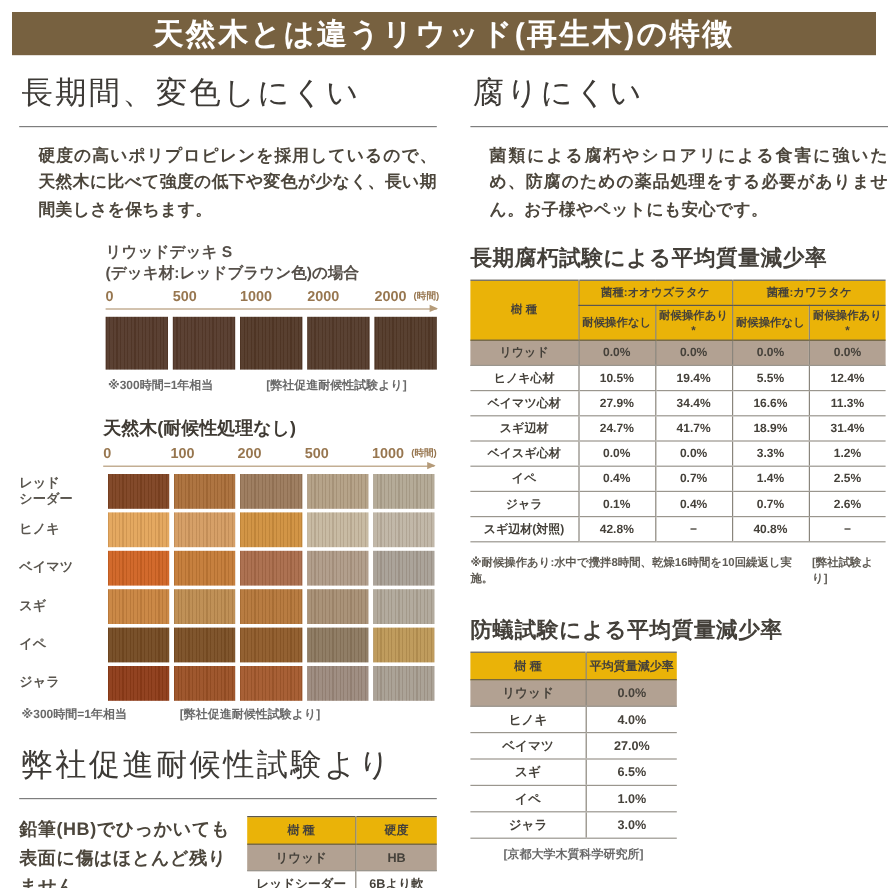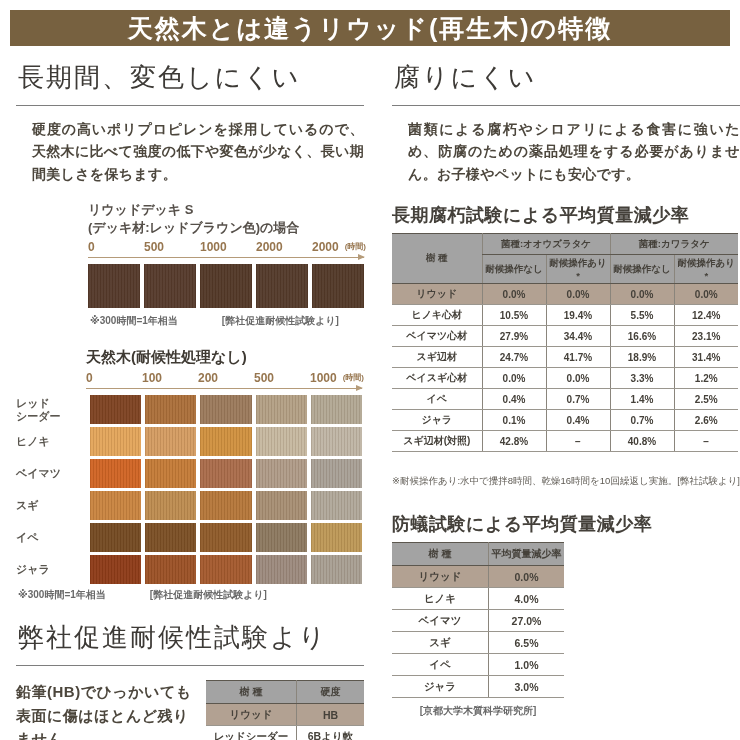--- a/index.html
+++ b/index.html
@@ -80,35 +80,35 @@
   .hard-flex{display:flex;gap:14px;margin-top:14px;}
   .hard-left{width:176px;flex:none;}
   .hard-text{font-size:15px;font-weight:bold;color:#4c463c;line-height:1.55;letter-spacing:0.5px;margin:0;}
 
   
   table.dt{border-collapse:collapse;font-weight:bold;color:#45413a;}
   table.dt th,table.dt td{
     text-align:center;vertical-align:middle;font-weight:bold;
     border-bottom:1px solid #9a968e;padding:2px 2px;
   }
-  table.dt thead th{background:#a3a3a3;border-bottom:1px solid #5c574e;}
+  table.dt thead th{background:#eab308;border-bottom:1px solid #5c574e;}
   table.dt .vline{border-left:1px solid #8a857c;}
   table.dt tr.hl td{background:#b2a192;}
   table.dt{border-top:1px solid #5c574e;}
 
   .hard-table{width:158px;font-size:10.5px;}
   .hard-table th{font-size:10px;height:18px;}
   .hard-table td{height:17px;}
 
   
   .tbl-title{font-size:18px;font-weight:bold;color:#44403a;margin:18px 0 6px 0;letter-spacing:0.5px;}
   .decay-table{width:346px;font-size:10px;}
   .decay-table th{font-size:9.5px;height:16px;padding:1px 0;}
   .decay-table td{height:16px;}
-  .decay-note{display:flex;justify-content:space-between;margin-top:23px;font-size:9.5px;font-weight:normal;color:#5f5b54;}
+  .decay-note{display:flex;justify-content:space-between;margin-top:11px;font-size:9.5px;font-weight:bold;color:#5f5b54;}
   .termite-table{width:172px;font-size:10.5px;}
   .termite-table th{height:18px;font-size:10px;}
   .termite-table td{height:17px;}
   .termite-src{width:172px;text-align:center;margin-top:6px;font-size:10px;font-weight:bold;color:#6a6a6a;}
 </style>
 </head>
 <body>
 
 <div class="page">
 
@@ -292,21 +292,21 @@
             <td class="vline">10.5%</td>
             <td class="vline">19.4%</td>
             <td class="vline">5.5%</td>
             <td class="vline">12.4%</td>
           </tr>
           <tr>
             <td>ベイマツ心材</td>
             <td class="vline">27.9%</td>
             <td class="vline">34.4%</td>
             <td class="vline">16.6%</td>
-            <td class="vline">23.1%</td>
+            <td class="vline">11.3%</td>
           </tr>
           <tr>
             <td>スギ辺材</td>
             <td class="vline">24.7%</td>
             <td class="vline">41.7%</td>
             <td class="vline">18.9%</td>
             <td class="vline">31.4%</td>
           </tr>
           <tr>
             <td>ベイスギ心材</td>

